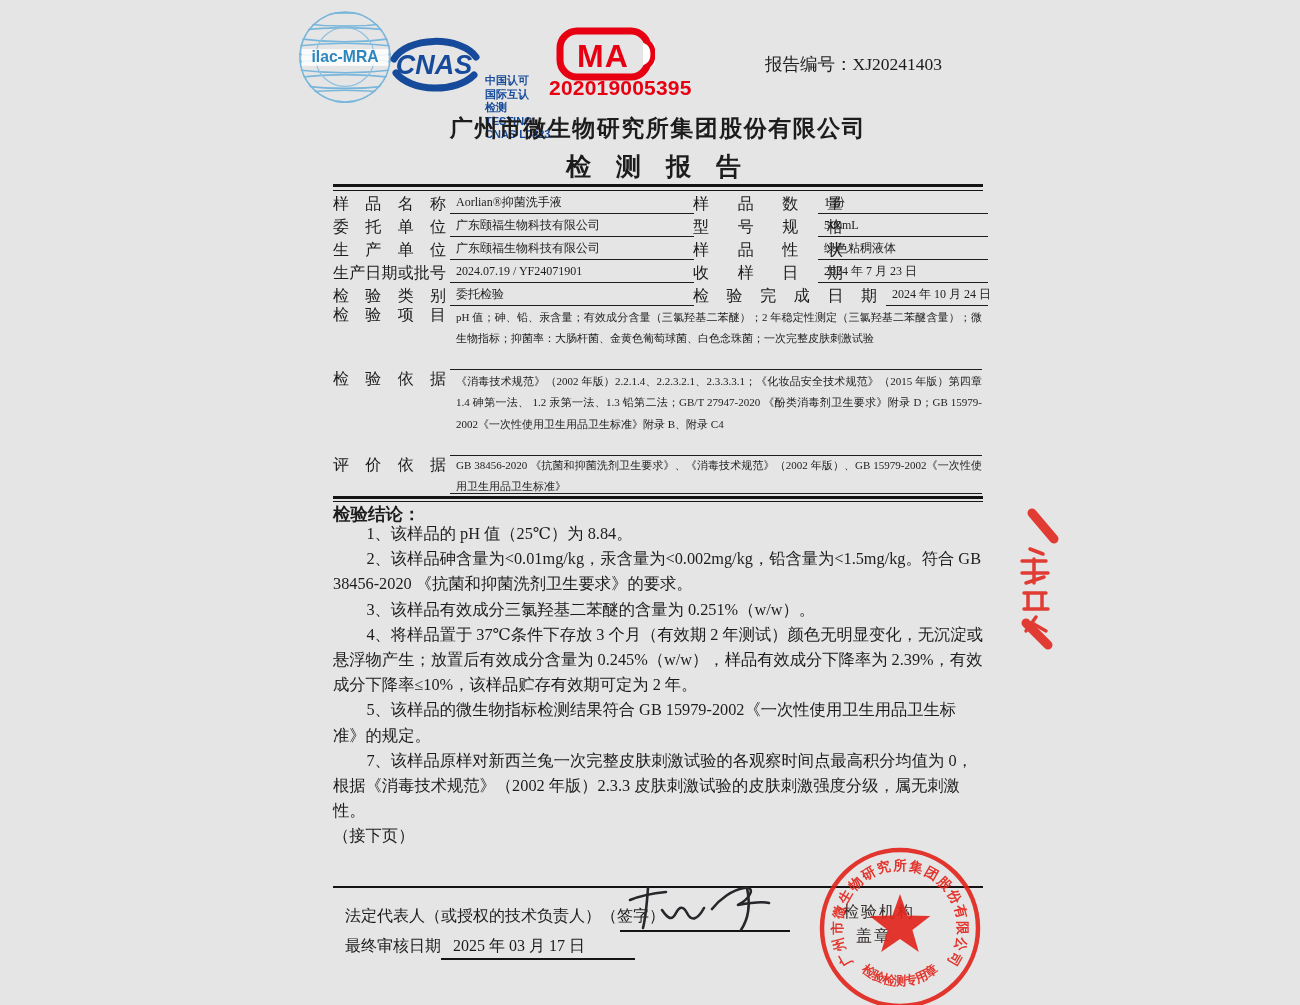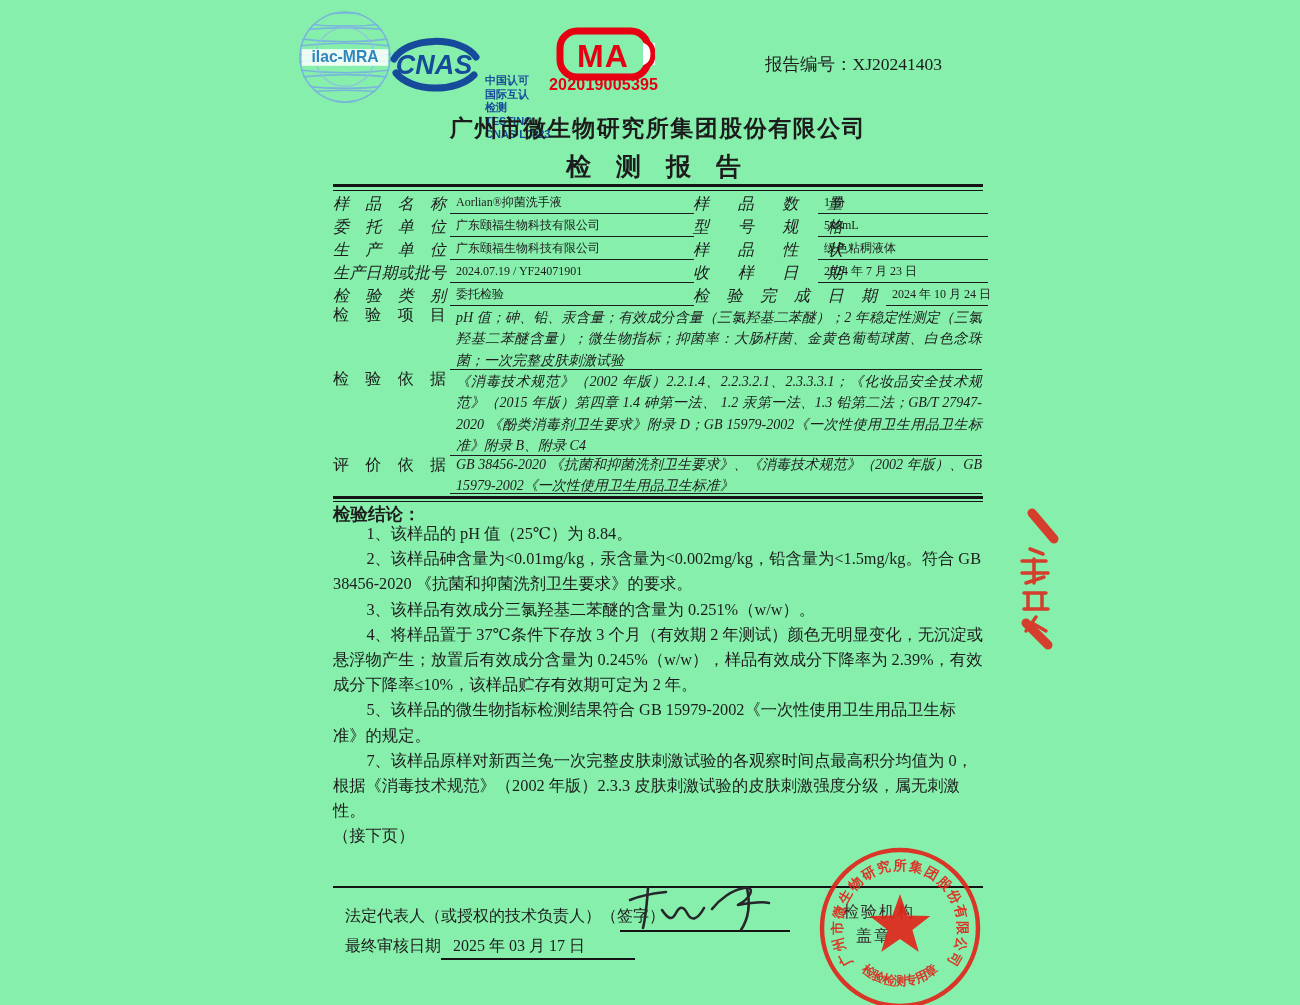--- a/index.html
+++ b/index.html
@@ -1,23 +1,23 @@
 <!DOCTYPE html>
 <html><head>
 <meta charset="utf-8">
 <style>
   html,body{margin:0;padding:0;background:#fff;}
-  .page{position:relative;width:1300px;height:1005px;background:#86efac;overflow:hidden;
+  .page{position:relative;width:1300px;height:1005px;background:#e5e5e5;overflow:hidden;
         font-family:"Liberation Serif","DejaVu Serif",serif;color:#1c1c1c;}
   .abs{position:absolute;}
-  .lbl{font-size:16px;line-height:23px;text-align:justify;text-align-last:justify;font-style:italic;}
+  .lbl{font-size:16px;line-height:23px;text-align:justify;text-align-last:justify;}
   .val{font-size:12px;line-height:21px;border-bottom:1.5px solid #1d1d1d;padding:2px 0 0 6px;white-space:nowrap;}
   .blk-lbl{font-size:16px;display:flex;align-items:flex-start;}
   .blk-lbl span{width:100%;text-align:justify;text-align-last:justify;}
-  .blk-txt{font-size:14px;border-bottom:1.5px solid #1d1d1d;padding:2px 0 0 6px;text-align:justify;font-style:italic;}
+  .blk-txt{font-size:11px;border-bottom:1.5px solid #1d1d1d;padding:2px 0 0 6px;text-align:justify;}
   .rule-thick{border-top:3px solid #141414;}
   .rule-thin{border-top:1px solid #141414;}
   .heading-sans{font-family:"Liberation Sans","DejaVu Sans",sans-serif;font-weight:bold;}
   .accred{font-family:"Liberation Sans","DejaVu Sans",sans-serif;font-weight:bold;
           color:#164a9a;font-size:11px;line-height:13.5px;margin-top:26px;}
   .concl p{margin:0;text-indent:2.05em;}
   .concl p.noindent{text-indent:0;}
   .ring{font-family:"Liberation Sans","DejaVu Sans",sans-serif;font-weight:bold;fill:#e2231a;}
   .agency{font-size:16px;color:#38302e;letter-spacing:2px;}
 </style>
@@ -65,21 +65,21 @@
     <div>TESTING</div>
     <div>CNAS L0823</div>
   </div>
 
   <svg class="abs" style="left:553px;top:26px" width="102" height="56" viewBox="0 0 102 56">
     <rect x="7" y="5" width="88" height="46" rx="17" ry="17" stroke="#e60012" stroke-width="7" fill="none"></rect>
     <rect x="90" y="17" width="12" height="22" fill="#ffffff"></rect>
     <path d="M92 15 q8 3 8 13 q0 10 -8 13" stroke="#e60012" stroke-width="5" fill="none"></path>
     <text x="50" y="41" text-anchor="middle" fill="#e60012" font-size="32" font-weight="bold" font-family="Liberation Sans, sans-serif" letter-spacing="1">MA</text>
   </svg>
-  <div class="abs heading-sans" style="left:549px;top:76px;width:110px;color:#e60012;font-size:16px;letter-spacing:0.2px">202019005395</div>
+  <div class="abs heading-sans" style="left:549px;top:76px;width:110px;color:#e60012;font-size:21px;letter-spacing:0.2px">202019005395</div>
 
   <div class="abs" style="left:765px;top:52px;font-size:17.5px">
     <span>报告编号：</span><span>XJ20241403</span>
   </div>
 
   <div class="abs heading-sans" style="left:333px;top:113px;width:650px;text-align:center;font-size:23px;letter-spacing:1.5px">广州市微生物研究所集团股份有限公司</div>
   <div class="abs heading-sans" style="left:333px;top:150px;width:650px;text-align:center;font-size:25px;letter-spacing:9px">检 测 报 告</div>
 
   <div class="abs rule-thick" style="left:333px;top:184px;width:650px"></div>
   <div class="abs rule-thin" style="left:333px;top:190px;width:650px"></div>

